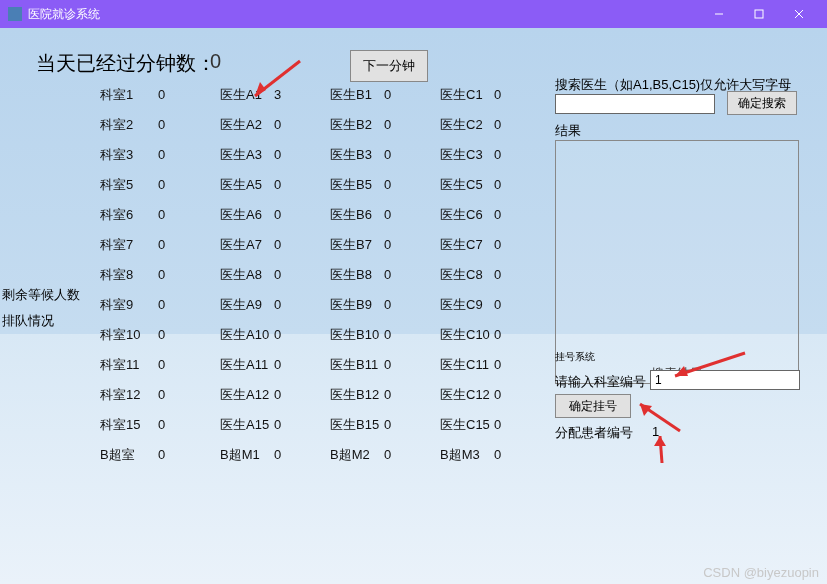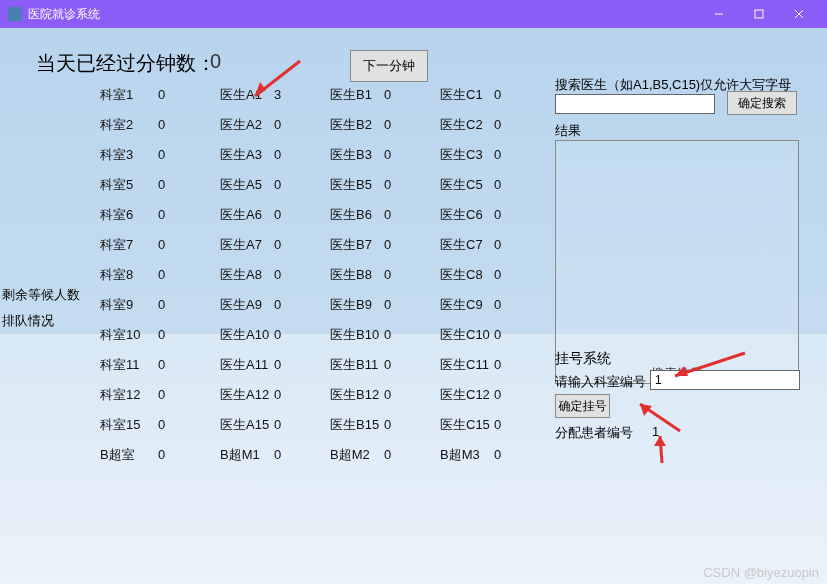--- a/index.html
+++ b/index.html
@@ -25,24 +25,24 @@
 .cell-val { display: inline-block; width: 62px; }
 .cell-name2 { display: inline-block; width: 54px; }
 .cell-val2 { display: inline-block; width: 36px; }
 
 .search-label { position: absolute; left: 555px; top: 48px; font-size: 13px; text-align: right; }
 .search-input { position: absolute; left: 555px; top: 66px; width: 160px; height: 20px; border: 1px solid #666; padding: 0 4px; font-size: 12px; background: #fff; }
 .search-btn { position: absolute; left: 727px; top: 63px; width: 70px; height: 24px; font-size: 12px; background: #e1e1e1; border: 1px solid #888; cursor: pointer; }
 .result-label { position: absolute; left: 555px; top: 94px; font-size: 13px; }
 .result-box { position: absolute; left: 555px; top: 112px; width: 244px; height: 244px; border: 1px solid #888; background: rgba(255,255,255,0.1); display: flex; align-items: flex-end; justify-content: center; font-size: 13px; color: #333; }
 
-.reg-label { position: absolute; left: 555px; top: 322px; font-size: 14px; }
+.reg-label { position: absolute; left: 555px; top: 322px; font-size: 10px; }
 .reg-input-label { position: absolute; left: 555px; top: 345px; font-size: 13px; }
 .reg-input { position: absolute; left: 650px; top: 342px; width: 150px; height: 20px; border: 1px solid #666; padding: 0 4px; font-size: 12px; background: #fff; }
-.reg-btn { position: absolute; left: 555px; top: 366px; width: 55px; height: 24px; font-size: 12px; background: #e1e1e1; border: 1px solid #888; cursor: pointer; }
+.reg-btn { position: absolute; left: 555px; top: 366px; width: 76px; height: 24px; font-size: 12px; background: #e1e1e1; border: 1px solid #888; cursor: pointer; }
 .assign-label { position: absolute; left: 555px; top: 396px; font-size: 13px; }
 .assign-value { position: absolute; left: 652px; top: 396px; font-size: 13px; }
 
 .arrow { position: absolute; pointer-events: none; }
 .watermark { position: absolute; right: 8px; bottom: 4px; font-size: 13px; color: #c8c8c8; }
 </style>
 </head>
 <body>
 
 <div class="titlebar">

